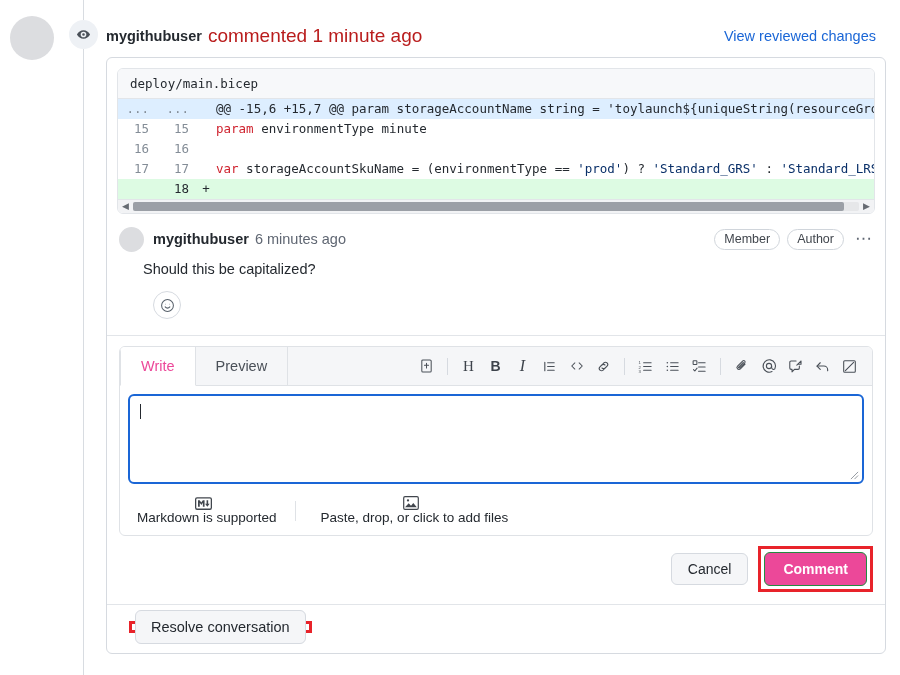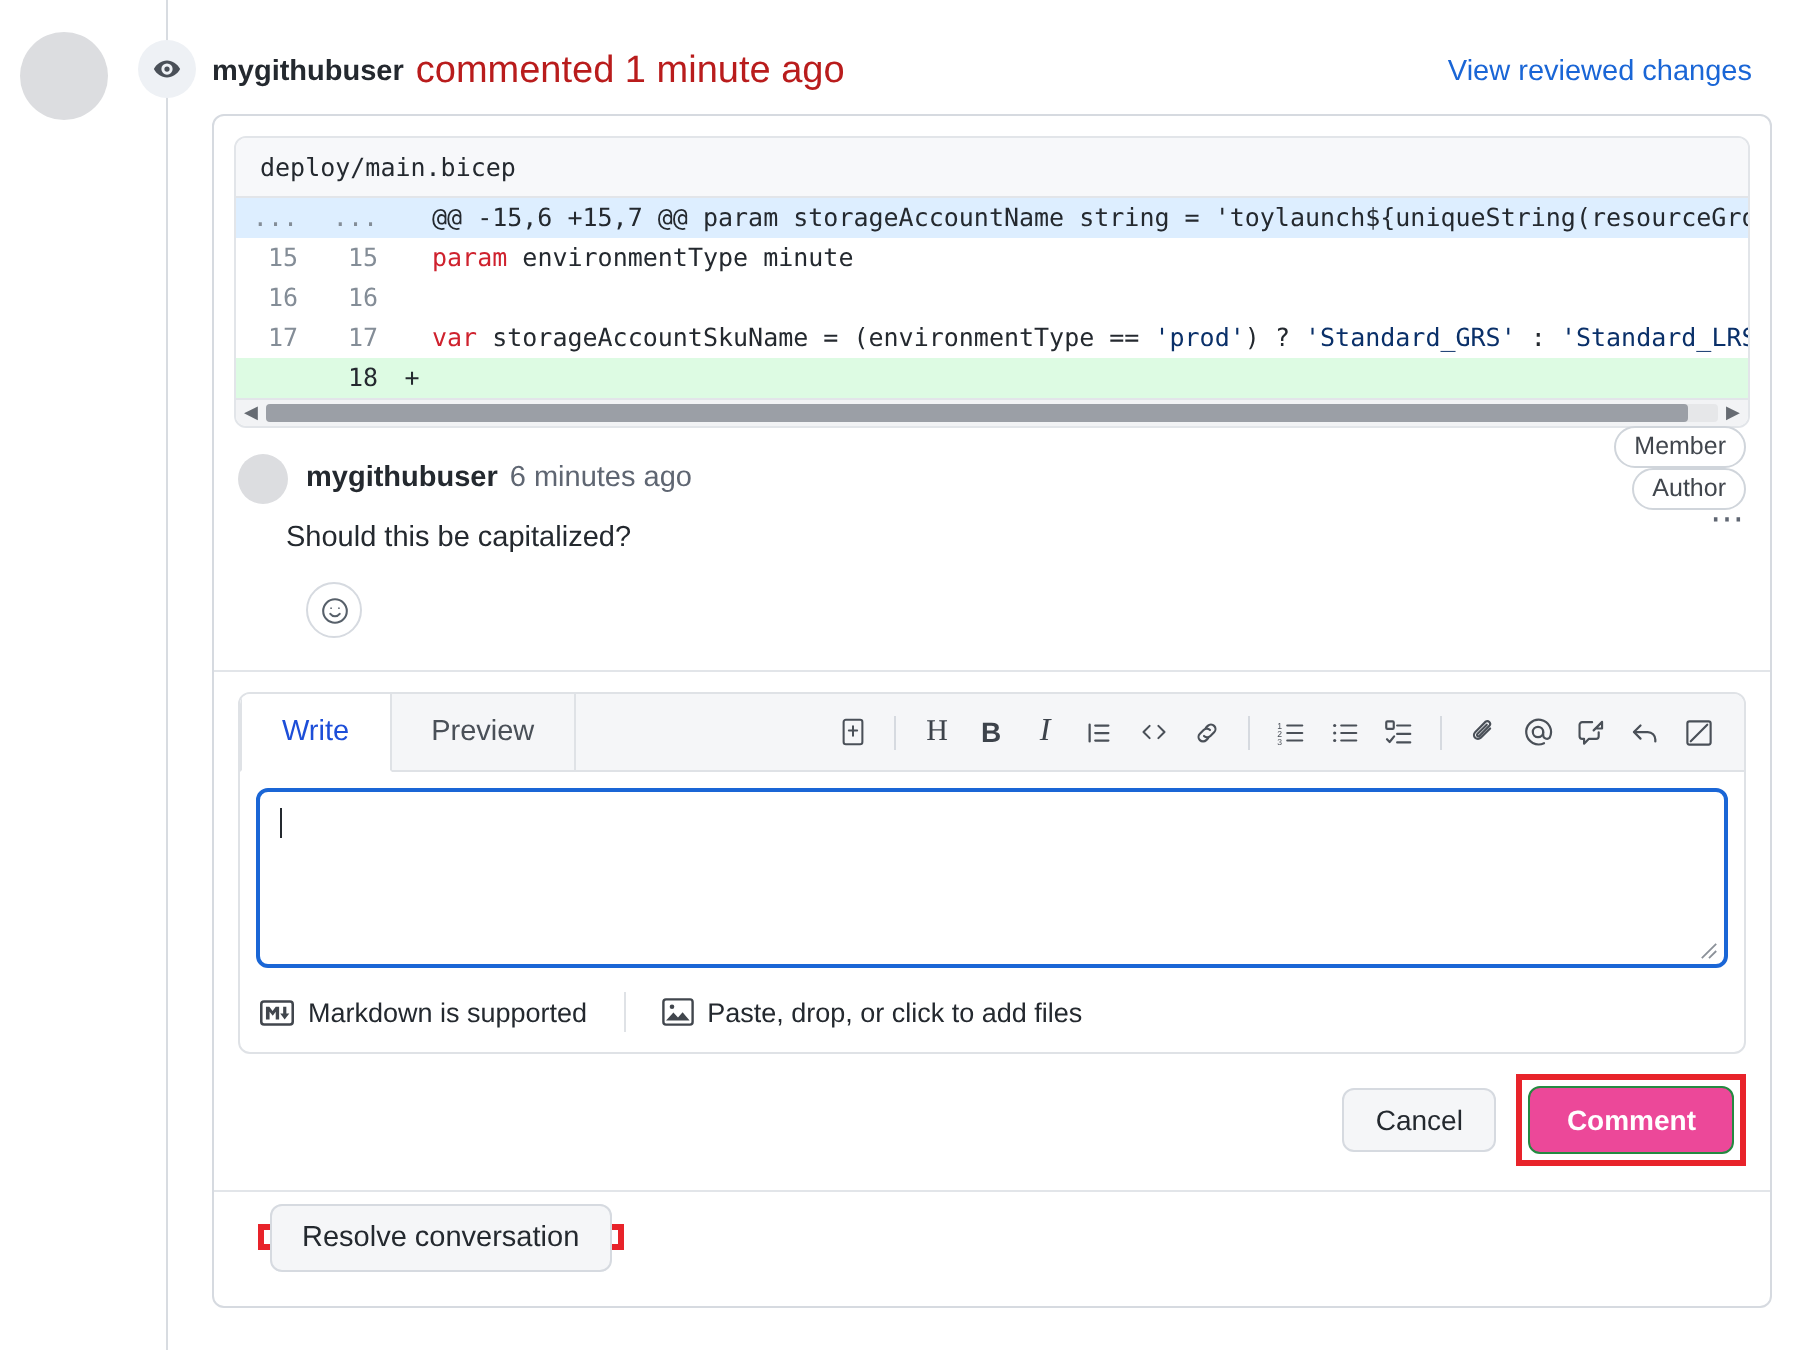--- a/index.html
+++ b/index.html
@@ -191,21 +191,21 @@
   }
   .avatar-sm {
     width: 25px;
     height: 25px;
     border-radius: 50%;
     background: #dcdde0;
     margin-right: 9px;
   }
   .c-user { font-weight: bold; font-size: 14.5px; }
   .c-time { margin-left: 6px; font-size: 14.5px; color: #5f6672; }
-  .c-right { margin-left: auto; display: flex; align-items: flex-end; flex-direction: column; }
+  .c-right { margin-left: auto; display: flex; align-items: center; }
   .pill {
     border: 1px solid #d0d5db;
     border-radius: 2em;
     padding: 2px 9px 3px 9px;
     font-size: 12.5px;
     color: #41464d;
     margin-left: 7px;
     background: #fff;
     cursor: pointer;
   }
@@ -255,21 +255,21 @@
     display: flex;
     align-items: center;
     font-size: 14.5px;
     color: #4a5058;
     border-right: 1px solid #dfe2e6;
     cursor: pointer;
     box-sizing: border-box;
   }
   .tab.active {
     background: #ffffff;
-    color: #1d4ed8;
+    color: #ec4899;
     border-bottom: 1px solid #ffffff;
     margin-bottom: -1px;
     border-left: 1px solid #dfe2e6;
   }
   .tools {
     margin-left: auto;
     display: flex;
     align-items: center;
     padding-right: 10px;
     gap: 2px;
@@ -326,21 +326,21 @@
     height: 9px;
     cursor: nwse-resize;
   }
   .foot {
     display: flex;
     align-items: center;
     padding: 4px 10px 10px 10px;
     font-size: 13.5px;
     color: #24292f;
   }
-  .foot-item { display: flex; align-items: center; cursor: pointer; }
+  .foot-item { display: flex; align-items: center; cursor: pointer; flex-direction: column; }
   .foot-item .lbl { margin-left: 7px; }
   .foot-sep {
     width: 1px;
     height: 20px;
     background: #dfe2e6;
     margin: 0 18px;
   }
 
   
   .actions {

